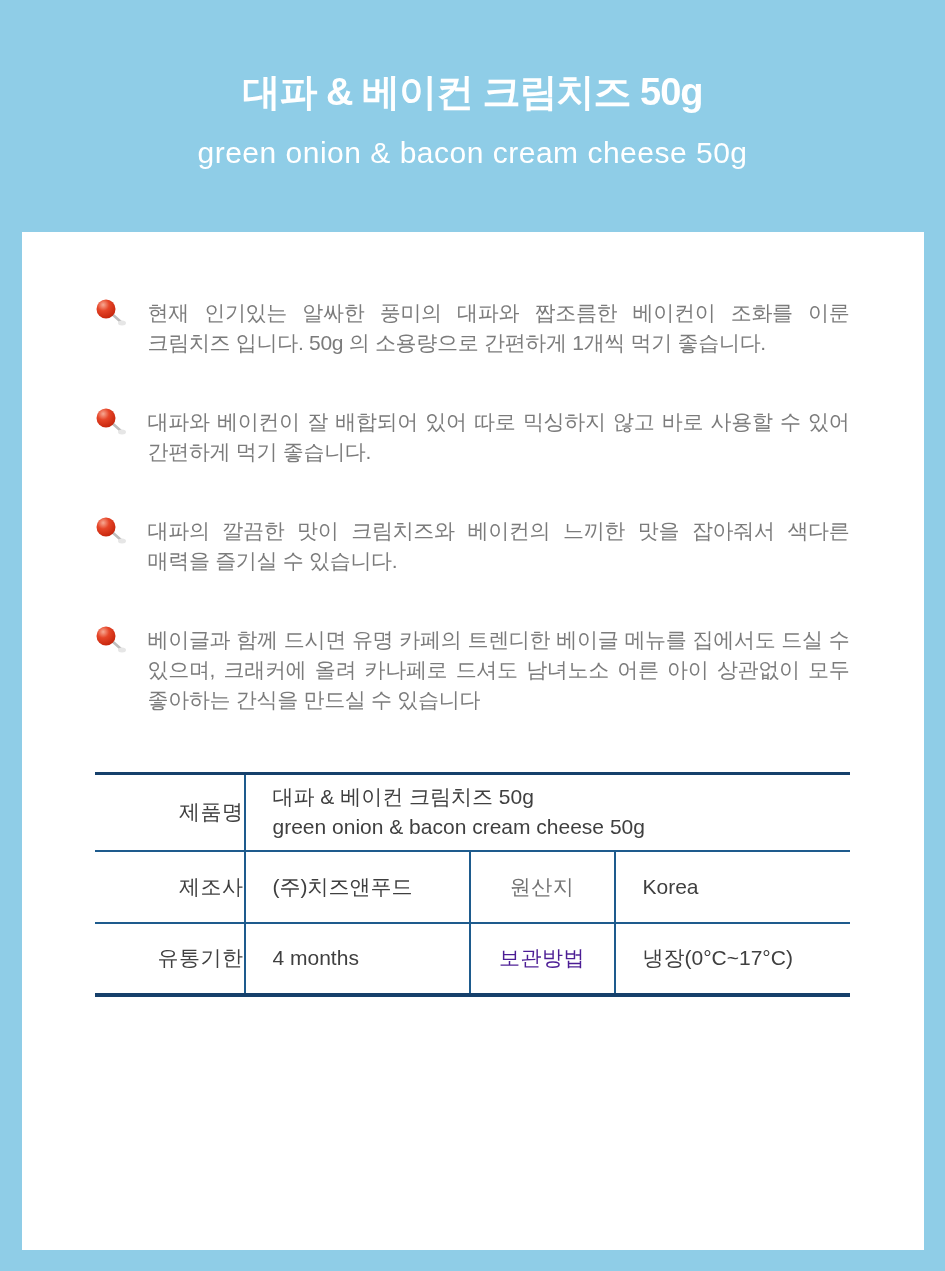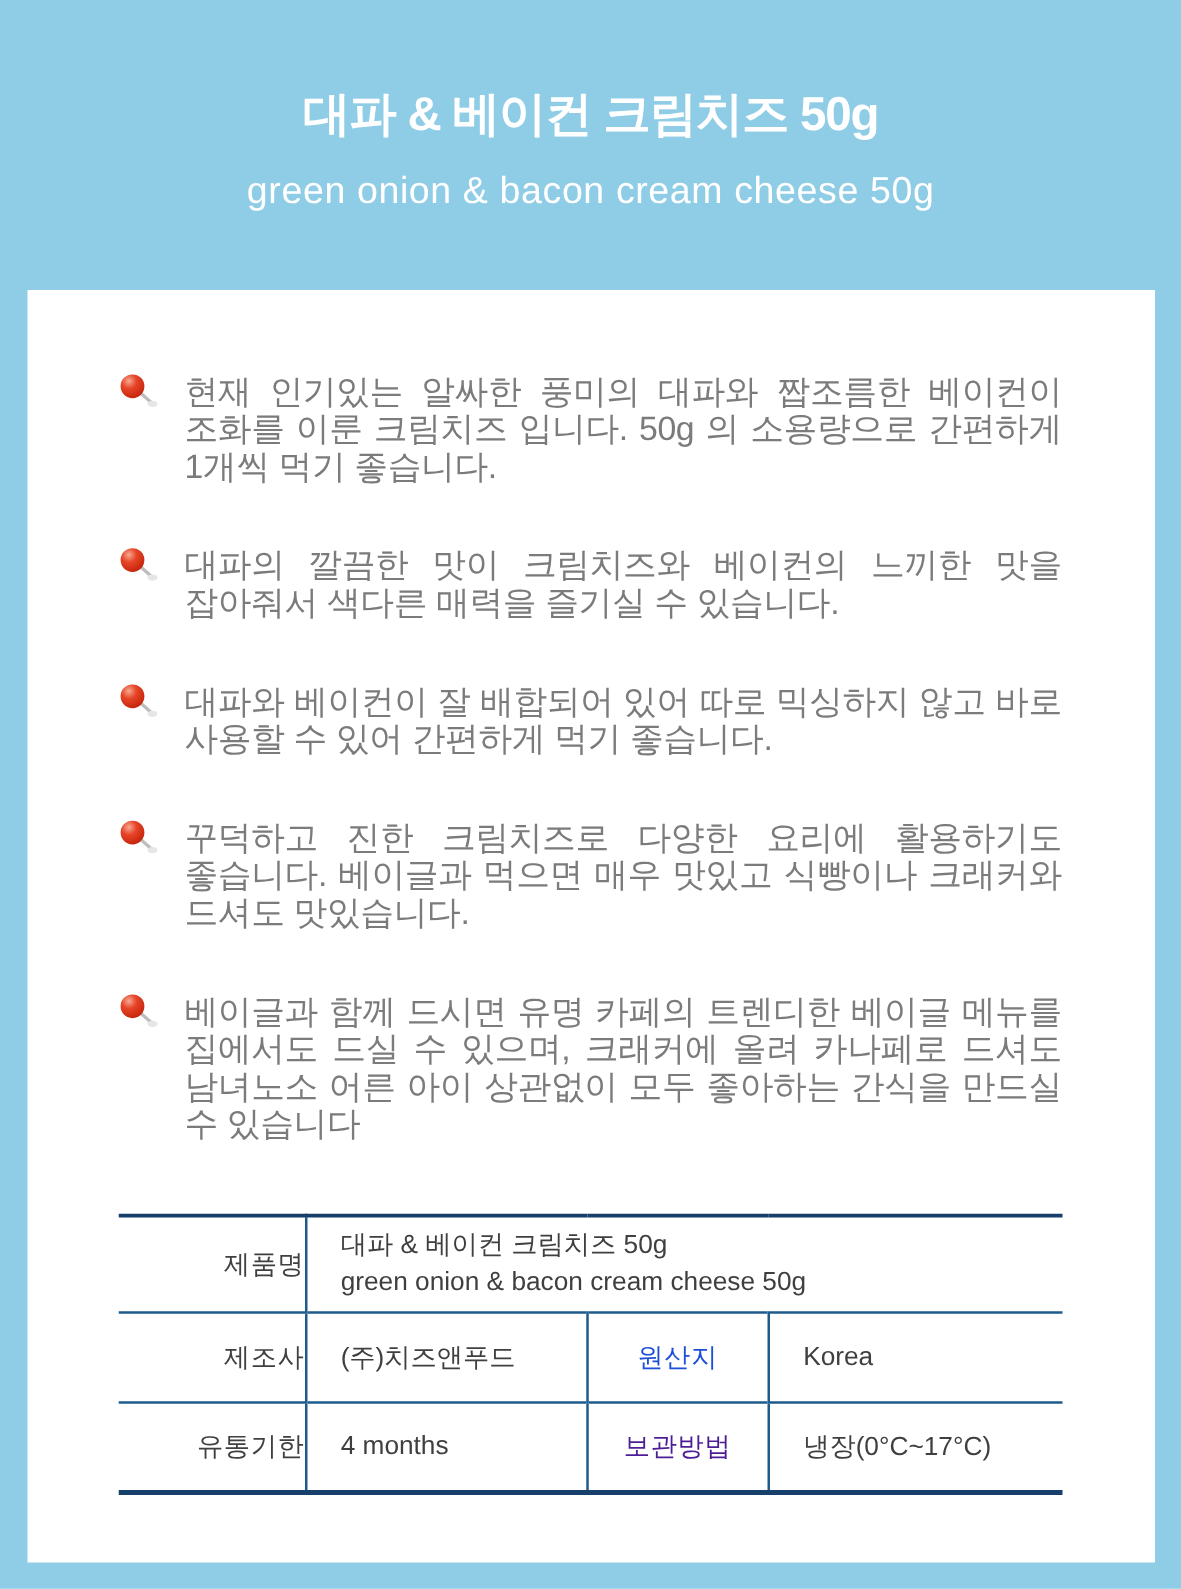--- a/index.html
+++ b/index.html
@@ -51,21 +51,21 @@
     margin-bottom: 49px;
   }
   .feature:last-child { margin-bottom: 15px; }
   .pin-wrap {
     flex: none;
     width: 53px;
     padding-top: 1px;
   }
   .feature-text {
     flex: 1;
-    font-size: 27px;
+    font-size: 21px;
     line-height: 30px;
     color: #7B7B7B;
     text-align: justify;
     letter-spacing: -0.3px;
     word-break: keep-all;
   }
 
   
   .spec-table {
     margin: 57px 74px 0 73px;
@@ -136,44 +136,34 @@
     </div>
 
     <div class="feature">
       <span class="pin-wrap">
         <svg width="32" height="28" viewBox="0 0 32 28">
           <line x1="17" y1="15" x2="26" y2="23" stroke="#BDBDBD" stroke-width="2.6" stroke-linecap="round"></line>
           <ellipse cx="27" cy="24" rx="4" ry="2.5" fill="#E6E6E6"></ellipse>
           <circle cx="11" cy="10" r="9.5" fill="url(#pinGradient)"></circle>
         </svg>
       </span>
+      <p class="feature-text">대파와 베이컨이 잘 배합되어 있어 따로 믹싱하지 않고 바로 사용할 수 있어 간편하게 먹기 좋습니다.</p>
+    </div>
+
+    <div class="feature">
+      <span class="pin-wrap">
+        <svg width="32" height="28" viewBox="0 0 32 28">
+          <line x1="17" y1="15" x2="26" y2="23" stroke="#BDBDBD" stroke-width="2.6" stroke-linecap="round"></line>
+          <ellipse cx="27" cy="24" rx="4" ry="2.5" fill="#E6E6E6"></ellipse>
+          <circle cx="11" cy="10" r="9.5" fill="url(#pinGradient)"></circle>
+        </svg>
+      </span>
       <p class="feature-text">대파의 깔끔한 맛이 크림치즈와 베이컨의 느끼한 맛을 잡아줘서 색다른 매력을 즐기실 수 있습니다.</p>
     </div>
 
-    <div class="feature">
-      <span class="pin-wrap">
-        <svg width="32" height="28" viewBox="0 0 32 28">
-          <line x1="17" y1="15" x2="26" y2="23" stroke="#BDBDBD" stroke-width="2.6" stroke-linecap="round"></line>
-          <ellipse cx="27" cy="24" rx="4" ry="2.5" fill="#E6E6E6"></ellipse>
-          <circle cx="11" cy="10" r="9.5" fill="url(#pinGradient)"></circle>
-        </svg>
-      </span>
-      <p class="feature-text">대파와 베이컨이 잘 배합되어 있어 따로 믹싱하지 않고 바로 사용할 수 있어 간편하게 먹기 좋습니다.</p>
-    </div>
-
-    <div class="feature">
-      <span class="pin-wrap">
-        <svg width="32" height="28" viewBox="0 0 32 28">
-          <line x1="17" y1="15" x2="26" y2="23" stroke="#BDBDBD" stroke-width="2.6" stroke-linecap="round"></line>
-          <ellipse cx="27" cy="24" rx="4" ry="2.5" fill="#E6E6E6"></ellipse>
-          <circle cx="11" cy="10" r="9.5" fill="url(#pinGradient)"></circle>
-        </svg>
-      </span>
-      <p class="feature-text">꾸덕하고 진한 크림치즈로 다양한 요리에 활용하기도 좋습니다. 베이글과 먹으면 매우 맛있고 식빵이나 크래커와 드셔도 맛있습니다.</p>
-    </div>
 
     <div class="feature">
       <span class="pin-wrap">
         <svg width="32" height="28" viewBox="0 0 32 28">
           <line x1="17" y1="15" x2="26" y2="23" stroke="#BDBDBD" stroke-width="2.6" stroke-linecap="round"></line>
           <ellipse cx="27" cy="24" rx="4" ry="2.5" fill="#E6E6E6"></ellipse>
           <circle cx="11" cy="10" r="9.5" fill="url(#pinGradient)"></circle>
         </svg>
       </span>
       <p class="feature-text">베이글과 함께 드시면 유명 카페의 트렌디한 베이글 메뉴를 집에서도 드실 수 있으며, 크래커에 올려 카나페로 드셔도 남녀노소 어른 아이 상관없이 모두 좋아하는 간식을 만드실 수 있습니다</p>
@@ -192,21 +182,21 @@
         <tr class="row-name">
       <td class="lbl">제품명</td>
       <td class="val" colspan="3">
         <span class="line">대파 &amp; 베이컨 크림치즈 50g</span>
         <span class="line">green onion &amp; bacon cream cheese 50g</span>
       </td>
     </tr>
     <tr>
       <td class="lbl">제조사</td>
       <td class="val">(주)치즈앤푸드</td>
-      <td class="val lbl" style="color:#1d4ed8;padding-left:0;text-align:center;">원산지</td>
+      <td class="val lbl" style="color:#737373;padding-left:0;text-align:center;">원산지</td>
       <td class="val">Korea</td>
     </tr>
     <tr>
       <td class="lbl">유통기한</td>
       <td class="val">4 months</td>
       <td class="val lbl" style="color:#4c1d95;padding-left:0;text-align:center;">보관방법</td>
       <td class="val">냉장(0°C~17°C)</td>
     </tr>
   </tbody>
     </table>

